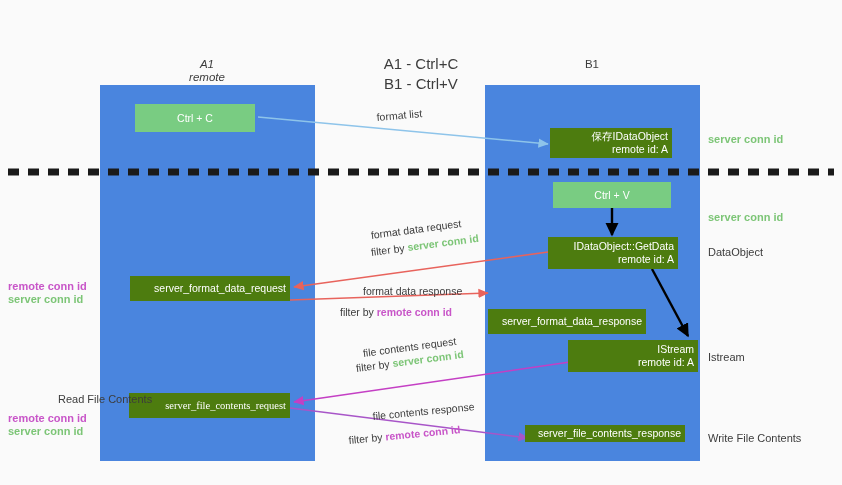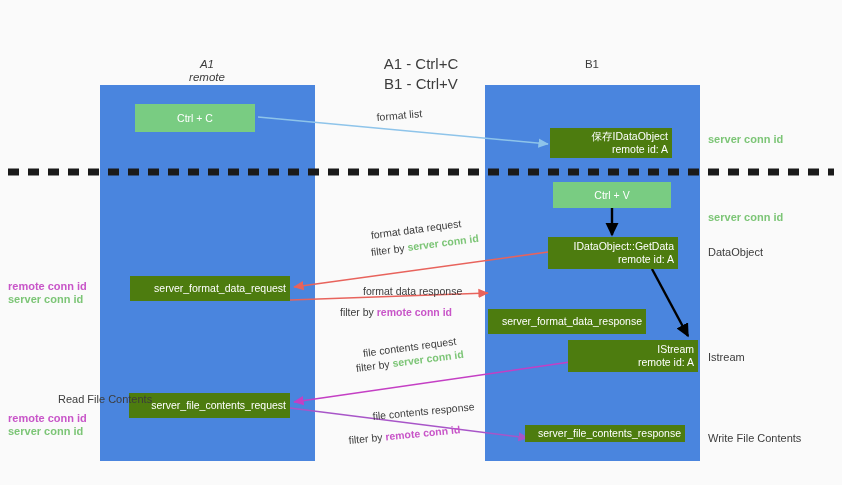--- a/index.html
+++ b/index.html
@@ -176,21 +176,21 @@
 
   <div class="box orange" style="left:488px; top:288px; width:158px; height:25px;margin-top:21px;">
     <span>server_format_data_response</span>
   </div>
 
   <div class="box orange" style="left:568px; top:340px; width:130px; height:32px;">
     <span>IStream</span>
     <span>remote id: A</span>
   </div>
 
-  <div class="box orange" style="left:129px; top:393px; width:161px; height:25px;">
+  <div class="box orange" style="left:129px; top:393px; width:161px; height:25px;font-family:Liberation Serif, serif;">
     <span>server_file_contents_request</span>
   </div>
 
   <div class="box orange" style="left:525px; top:425px; width:160px; height:17px;">
     <span>server_file_contents_response</span>
   </div>
 
   <div class="side-label cid-server" style="left:708px; top:132px;">server conn id</div>
   <div class="side-label cid-server" style="left:708px; top:210px;">server conn id</div>
   <div class="side-label plain-label" style="left:708px; top:245px;">DataObject</div>

